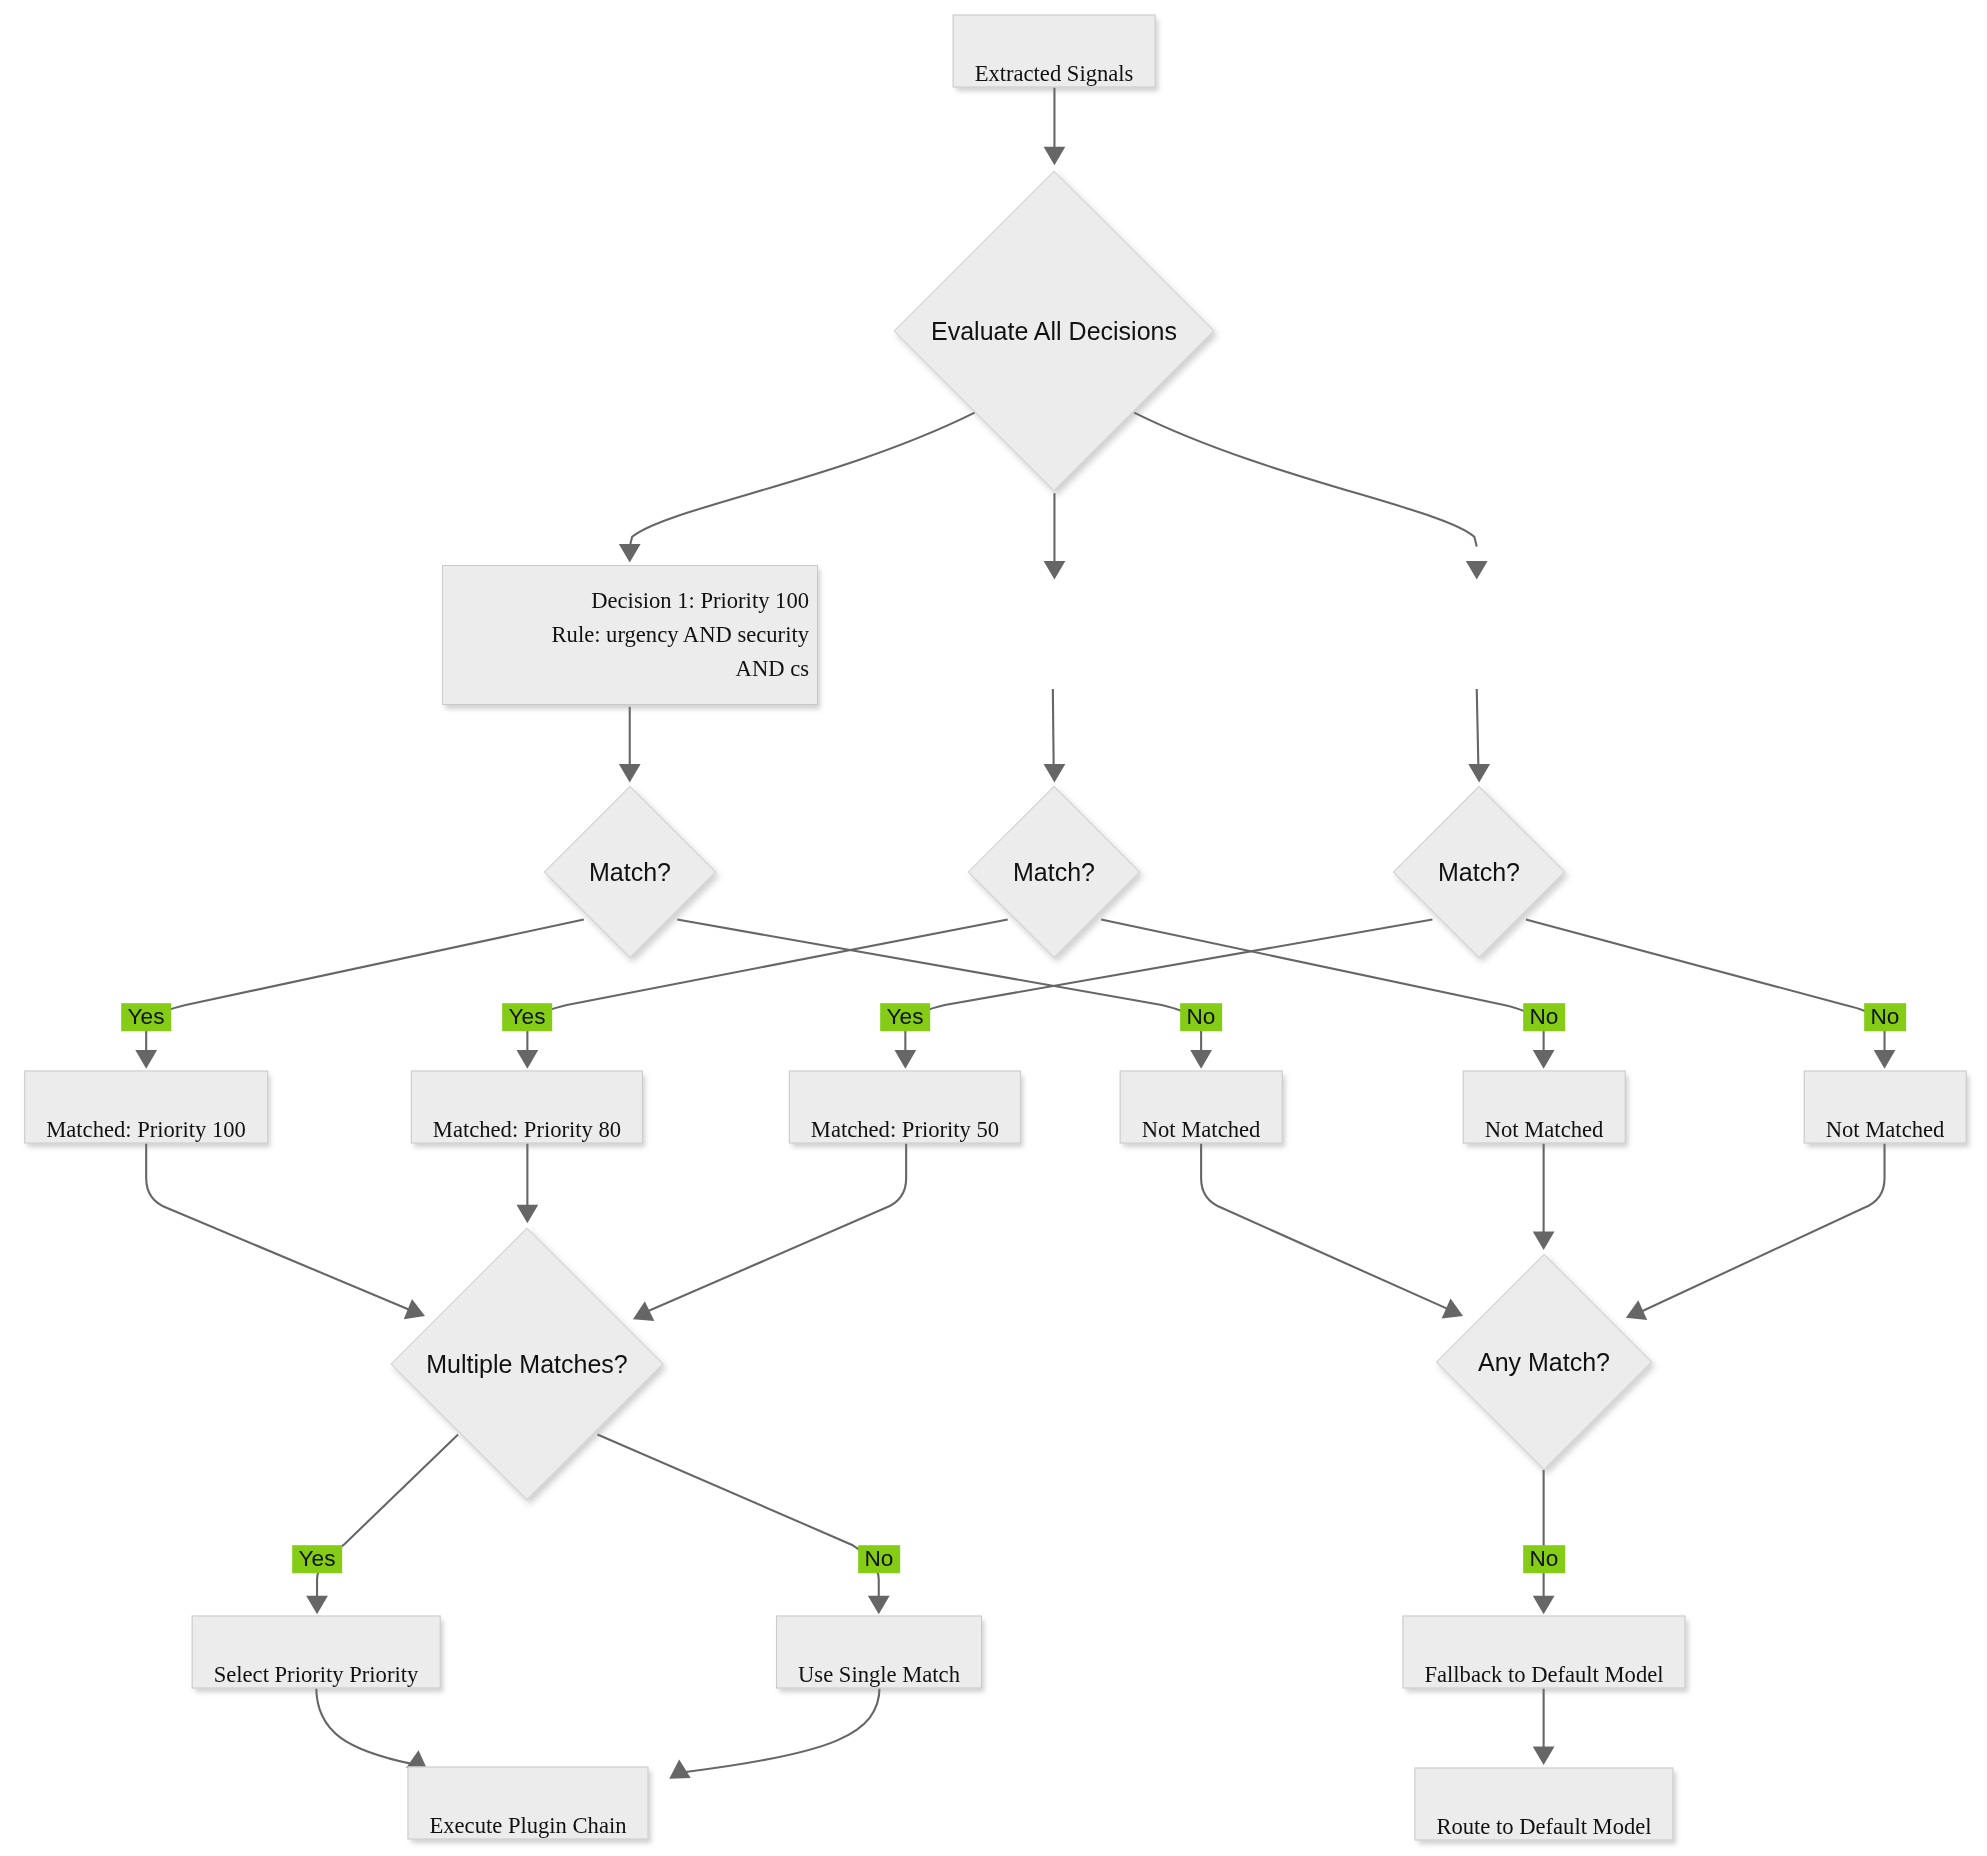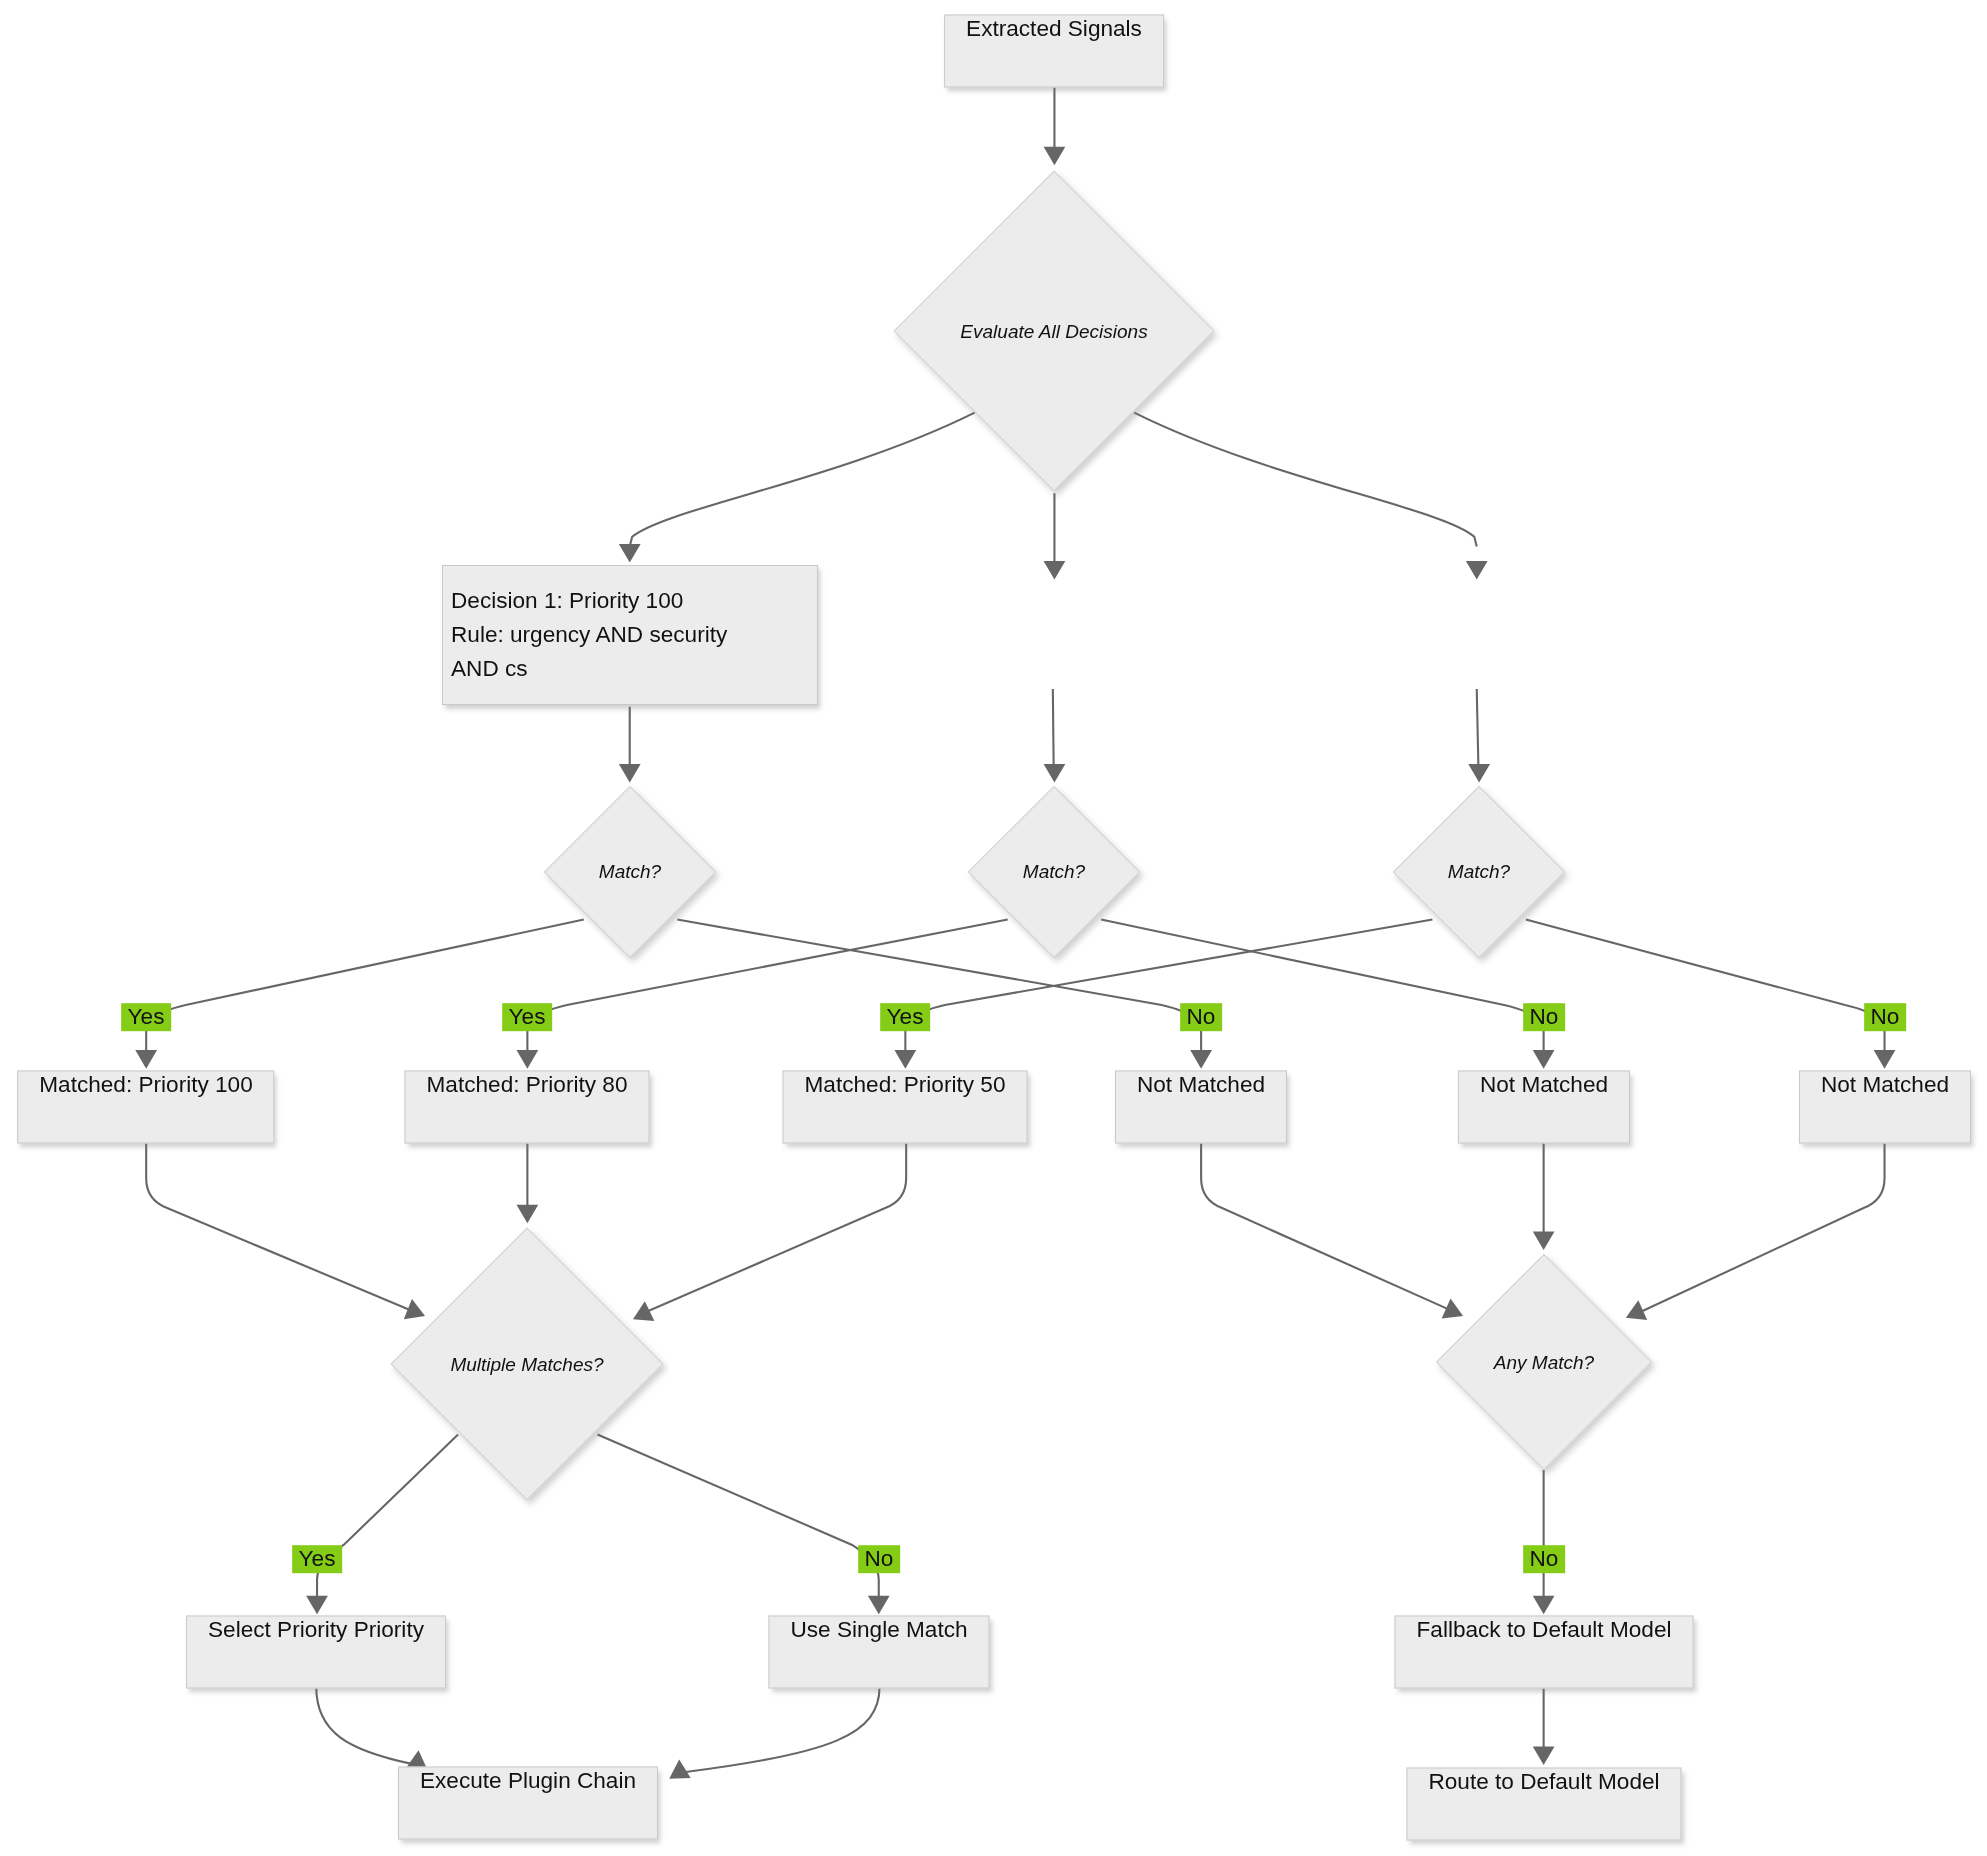--- a/index.html
+++ b/index.html
@@ -3,31 +3,31 @@
 <meta charset="utf-8">
 <style>
   html,body{margin:0;padding:0;background:#ffffff;}
   body{width:1988px;height:1856px;overflow:hidden;
        font-family:"Liberation Sans", sans-serif;color:#111;}
   #canvas{position:relative;width:1988px;height:1856px;}
   #edges{position:absolute;left:0;top:0;}
   .box{position:absolute;transform:translate(-50%,-50%);
        background:#ececec;border:1.2px solid #c9c9c9;
        box-shadow:3.2px 4px 4.8px rgba(120,120,120,0.35);
-       height:73px;padding:0 21px;display:flex;align-items:flex-start;justify-content:center;
-       font-size:22.6px;white-space:nowrap;box-sizing:border-box;text-align:center;}
+       height:73px;padding:0 21px;display:flex;align-items:flex-end;justify-content:center;
+       font-size:22.6px;white-space:nowrap;box-sizing:border-box;text-align:center;font-family:Liberation Serif, serif;}
   .decision{height:auto;white-space:normal;flex-direction:column;
        padding:18px 8px;justify-content:center;}
   .decision span{display:block;line-height:34px;white-space:nowrap;}
   .dia-wrap{position:absolute;transform:translate(-50%,-50%);
        filter:drop-shadow(3.2px 4px 3.2px rgba(120,120,120,0.35));}
   .dia{width:100%;height:100%;transform:rotate(45deg);
        background:#ececec;border:1.2px solid #d2d2d2;box-sizing:border-box;}
   .dia-label{position:absolute;left:50%;top:50%;transform:translate(-50%,-50%);
-       font-size:19px;white-space:nowrap;font-style:italic;}
+       font-size:25px;white-space:nowrap;}
   .elabel{position:absolute;transform:translate(-50%,-50%);
        background:#84cc16;padding:0.8px 6.4px;font-size:22.6px;white-space:nowrap;}
 </style>
 </head>
 <body>
 
 <div id="canvas">
 
   <svg id="edges" width="1988" height="1856" viewBox="0 0 2466 2303">
     <g fill="none" stroke="#666666" stroke-width="2.6">

